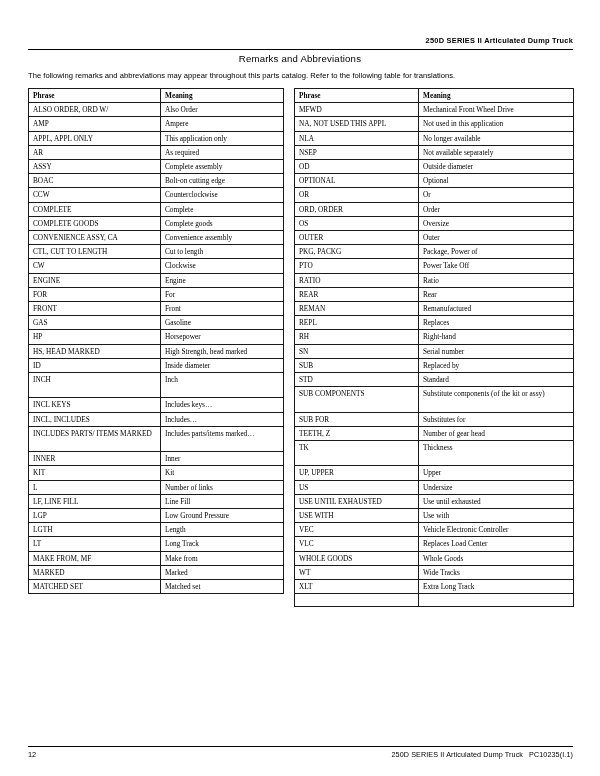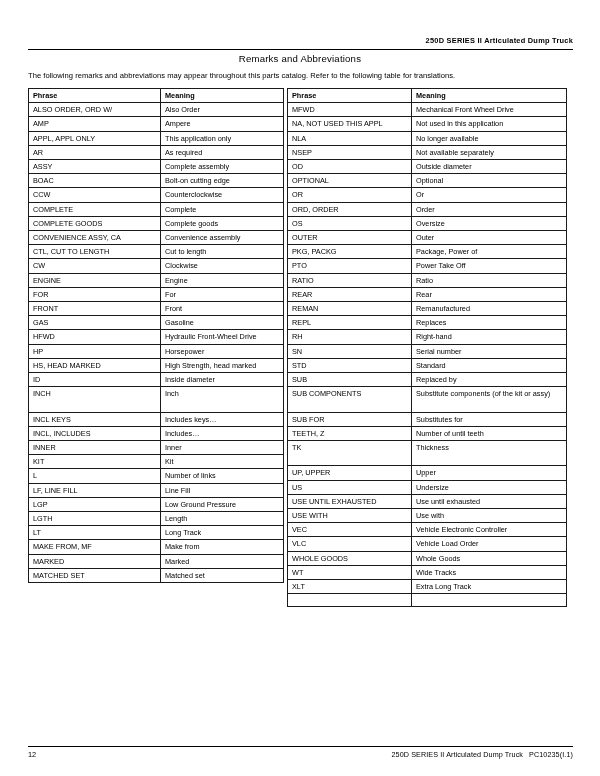--- a/index.html
+++ b/index.html
@@ -66,21 +66,22 @@
     white-space: nowrap;
   }
 
   
   .tables {
     position: absolute;
     left: 28px;
     top: 88px;
     width: 545px;
     display: flex;
-    gap: 4px;
+    gap: 11px;
+    font-family: Liberation Serif, serif;
   }
   .tbl-wrap { }
   .tbl-left  { width: 255px; }
   .tbl-right { width: 279px; }
 
   table.abbr {
     border-collapse: collapse;
     width: 100%;
     table-layout: fixed;
   }
@@ -222,24 +223,20 @@
             </tr>
             <tr>
               <td>FRONT</td>
               <td>Front</td>
             </tr>
             <tr>
               <td>GAS</td>
               <td>Gasoline</td>
             </tr>
             <tr>
-              <td>HFWD</td>
-              <td>Hydraulic Front-Wheel Drive</td>
-            </tr>
-            <tr>
               <td>HP</td>
               <td>Horsepower</td>
             </tr>
             <tr>
               <td>HS, HEAD MARKED</td>
               <td>High Strength, head marked</td>
             </tr>
             <tr>
               <td>ID</td>
               <td>Inside diameter</td>
@@ -248,20 +245,24 @@
               <td>INCH</td>
               <td>Inch</td>
             </tr>
             <tr>
               <td>INCL KEYS</td>
               <td>Includes keys…</td>
             </tr>
             <tr>
               <td>INCL, INCLUDES</td>
               <td>Includes…</td>
+            </tr>
+            <tr class="tall">
+              <td>INCLUDES PARTS/ ITEMS MARKED</td>
+              <td>Includes parts/items marked…</td>
             </tr>
             <tr>
               <td>INNER</td>
               <td>Inner</td>
             </tr>
             <tr>
               <td>KIT</td>
               <td>Kit</td>
             </tr>
             <tr>
@@ -379,38 +380,38 @@
             </tr>
             <tr>
               <td>RH</td>
               <td>Right-hand</td>
             </tr>
             <tr>
               <td>SN</td>
               <td>Serial number</td>
             </tr>
             <tr>
+              <td>SUB</td>
+              <td>Replaced by</td>
+            </tr>
+            <tr>
               <td>STD</td>
               <td>Standard</td>
-            </tr>
-            <tr>
-              <td>SUB</td>
-              <td>Replaced by</td>
             </tr>
             <tr class="tall">
               <td>SUB COMPONENTS</td>
               <td>Substitute components (of the kit or assy)</td>
             </tr>
             <tr>
               <td>SUB FOR</td>
               <td>Substitutes for</td>
             </tr>
             <tr>
               <td>TEETH, Z</td>
-              <td>Number of until teeth</td>
+              <td>Number of gear head</td>
             </tr>
             <tr class="tall">
               <td>TK</td>
               <td>Thickness</td>
             </tr>
             <tr>
               <td>UP, UPPER</td>
               <td>Upper</td>
             </tr>
             <tr>
@@ -424,21 +425,21 @@
             <tr>
               <td>USE WITH</td>
               <td>Use with</td>
             </tr>
             <tr>
               <td>VEC</td>
               <td>Vehicle Electronic Controller</td>
             </tr>
             <tr>
               <td>VLC</td>
-              <td>Vehicle Load Order</td>
+              <td>Replaces Load Center</td>
             </tr>
             <tr>
               <td>WHOLE GOODS</td>
               <td>Whole Goods</td>
             </tr>
             <tr>
               <td>WT</td>
               <td>Wide Tracks</td>
             </tr>
             <tr>

